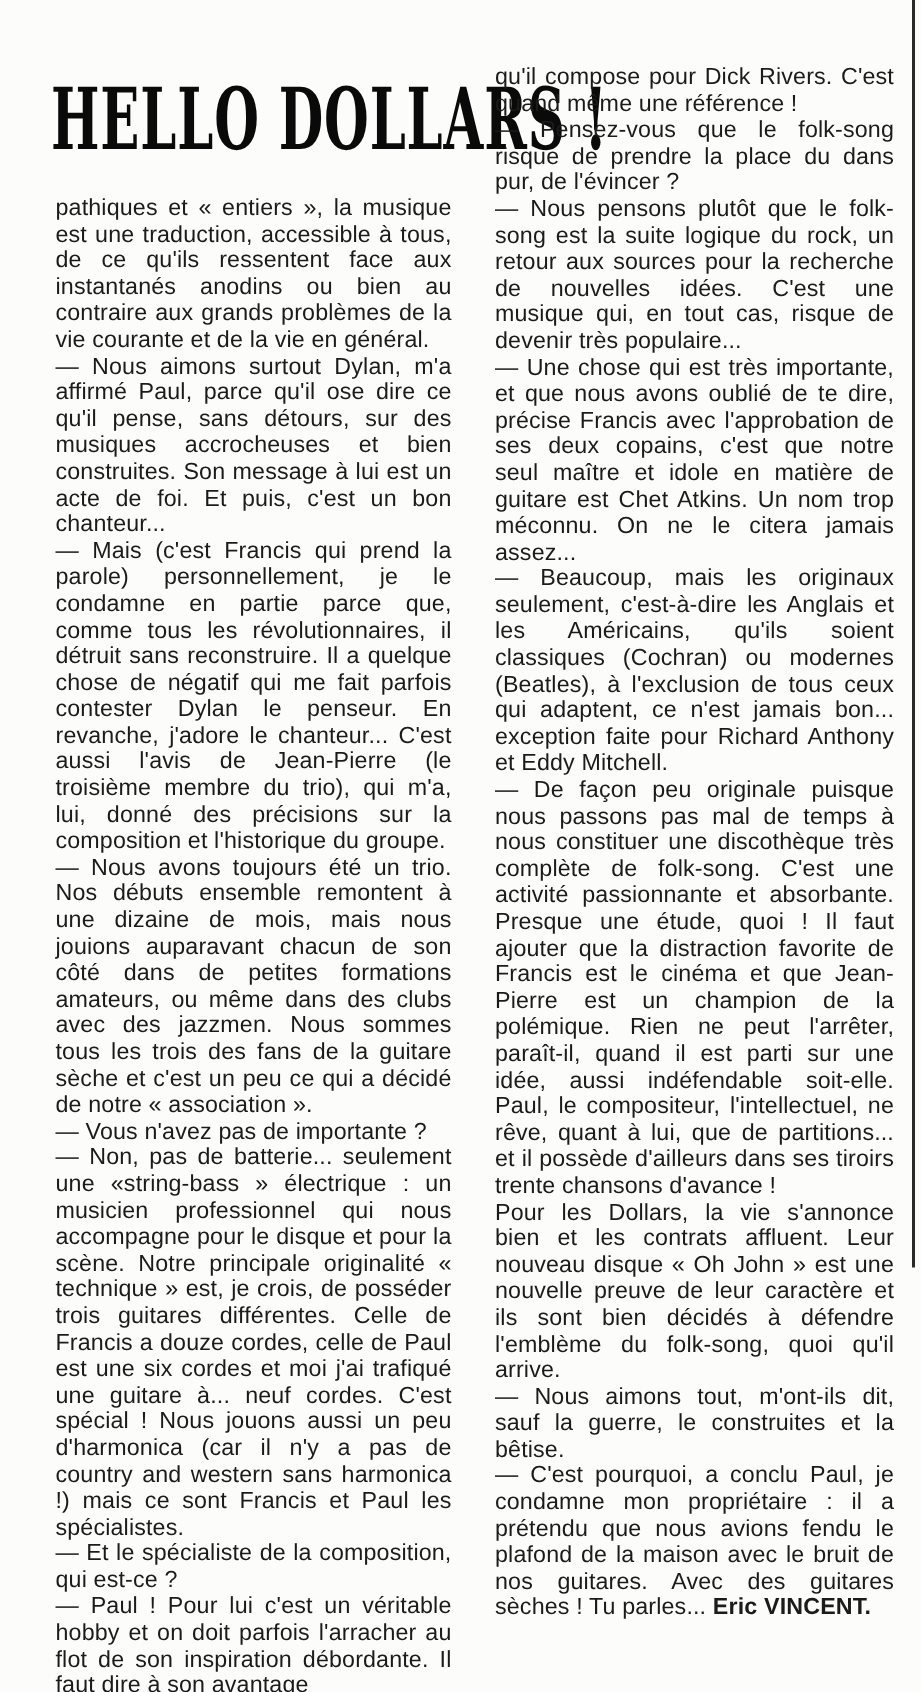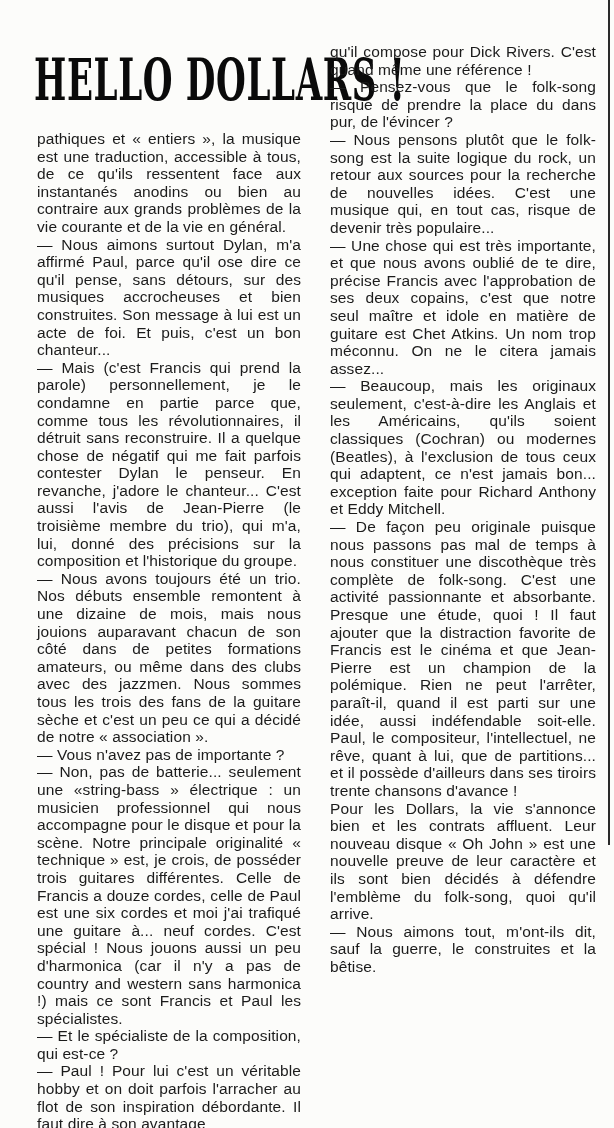--- a/index.html
+++ b/index.html
@@ -86,17 +86,18 @@
 
   <div class="col col-right">
     <p>qu'il compose pour Dick Rivers. C'est quand même une référence !</p>
     <p>— Pensez-vous que le folk-song risque de prendre la place du dans pur, de l'évincer ?</p>
     <p>— Nous pensons plutôt que le folk-song est la suite logique du rock, un retour aux sources pour la recherche de nouvelles idées. C'est une musique qui, en tout cas, risque de devenir très populaire...</p>
     <p>— Une chose qui est très importante, et que nous avons oublié de te dire, précise Francis avec l'approbation de ses deux copains, c'est que notre seul maître et idole en matière de guitare est Chet Atkins. Un nom trop méconnu. On ne le citera jamais assez...</p>
     <p>— Beaucoup, mais les originaux seulement, c'est-à-dire les Anglais et les Américains, qu'ils soient classiques (Cochran) ou modernes (Beatles), à l'exclusion de tous ceux qui adaptent, ce n'est jamais bon... exception faite pour Richard Anthony et Eddy Mitchell.</p>
     <p>— De façon peu originale puisque nous passons pas mal de temps à nous constituer une discothèque très complète de folk-song. C'est une activité passionnante et absorbante. Presque une étude, quoi ! Il faut ajouter que la distraction favorite de Francis est le cinéma et que Jean-Pierre est un champion de la polémique. Rien ne peut l'arrêter, paraît-il, quand il est parti sur une idée, aussi indéfendable soit-elle. Paul, le compositeur, l'intellectuel, ne rêve, quant à lui, que de partitions... et il possède d'ailleurs dans ses tiroirs trente chansons d'avance !</p>
     <p>Pour les Dollars, la vie s'annonce bien et les contrats affluent. Leur nouveau disque « Oh John » est une nouvelle preuve de leur caractère et ils sont bien décidés à défendre l'emblème du folk-song, quoi qu'il arrive.</p>
     <p>— Nous aimons tout, m'ont-ils dit, sauf la guerre, le construites et la bêtise.</p>
+    <p><span>— C'est pourquoi, a conclu Paul, je condamne mon propriétaire : il a prétendu que nous avions fendu le plafond de la maison avec le bruit de nos guitares. Avec des guitares sèches ! Tu parles...</span> <span class="byline">Eric VINCENT.</span></p>
   </div>
 
   <div class="edge-rule"></div>
 
 </div>
 
 </body></html>

